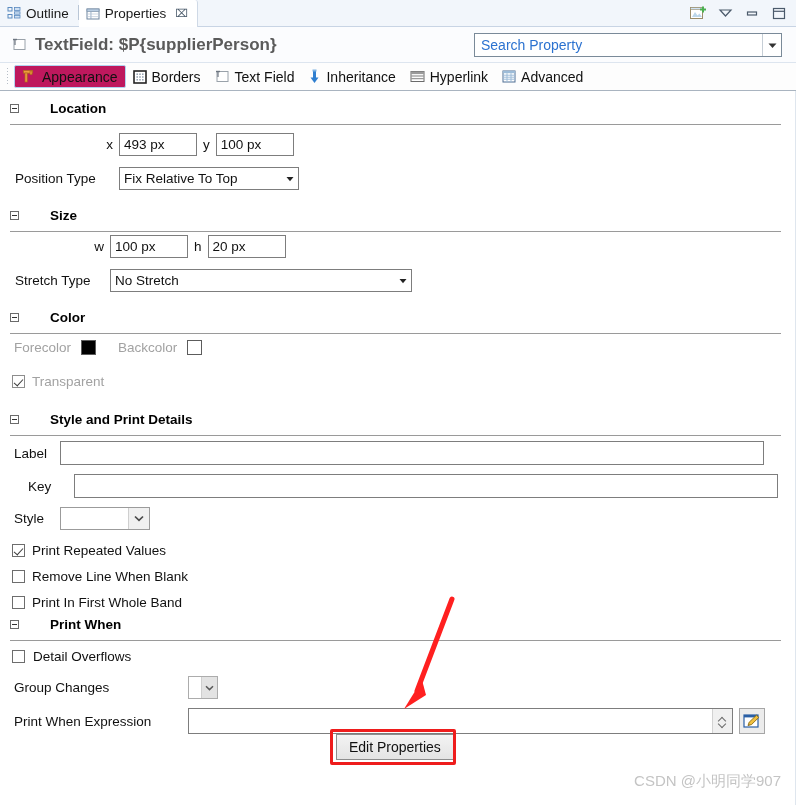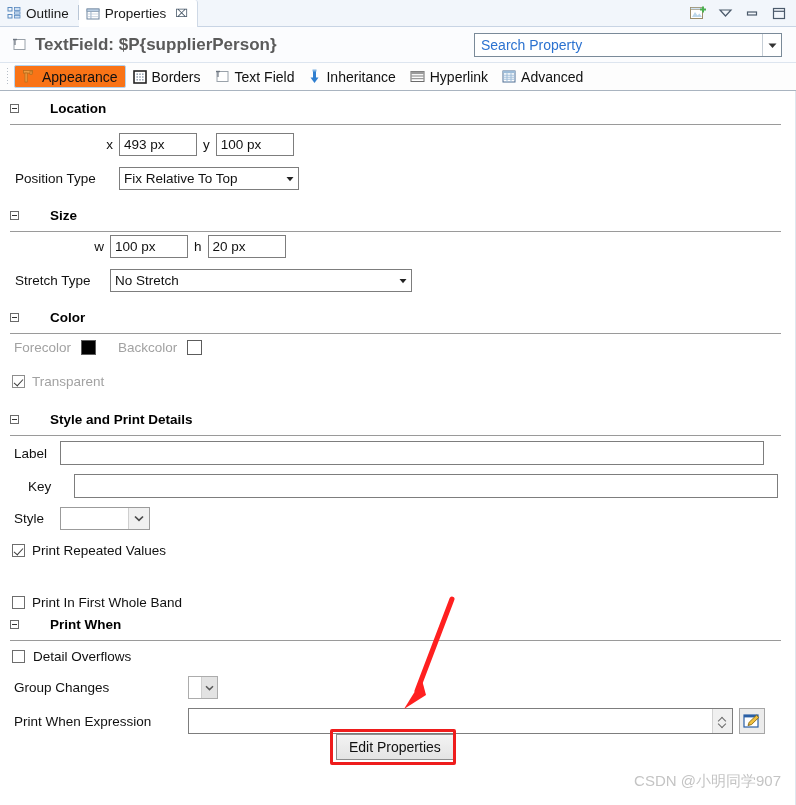--- a/index.html
+++ b/index.html
@@ -94,21 +94,21 @@
     background-image: radial-gradient(#b7bec7 40%, transparent 41%);
     background-size: 3px 3px;
   }
   .ptab {
     display:flex; align-items:center; gap:5px;
     height: 23px; padding: 0 7px;
     font-size: 14px; color:#111;
     cursor:default; white-space:nowrap;
   }
   .ptab.sel {
-    background:#f97316;
+    background:#be185d;
     border: 1px solid #b2d3f0;
     border-radius: 2px;
   }
 
   
   .body { position:relative; height: calc(805px - 27px - 36px - 28px); background:#fff;
           border-right:1px solid #dfe6ee; }
 
   .sect-head {
     display:flex; align-items:center;
@@ -484,20 +484,24 @@
               <path d="M1 1.5 L5 5.4 L9 1.5" fill="none" stroke="#4a4a4a" stroke-width="1.7"></path>
             </svg>
         </span>
       </div>
     </div>
 
     <div class="chk" style="position:absolute;left:12px;top:452px;">
       <span class="cbox on"></span>
       <span class="lbl">Print Repeated Values</span>
     </div>
+    <div class="chk" style="position:absolute;left:12px;top:478px;">
+      <span class="cbox"></span>
+      <span class="lbl">Remove Line When Blank</span>
+    </div>
     <div class="chk" style="position:absolute;left:12px;top:504px;">
       <span class="cbox"></span>
       <span class="lbl">Print In First Whole Band</span>
     </div>
 
     <div class="sect-head" style="position:absolute;left:0;top:526px;">
       <span class="twisty"></span>
       <span>Print When</span>
     </div>
     <div class="sect-rule" style="position:absolute;left:0;right:0;top:545px;"></div>

